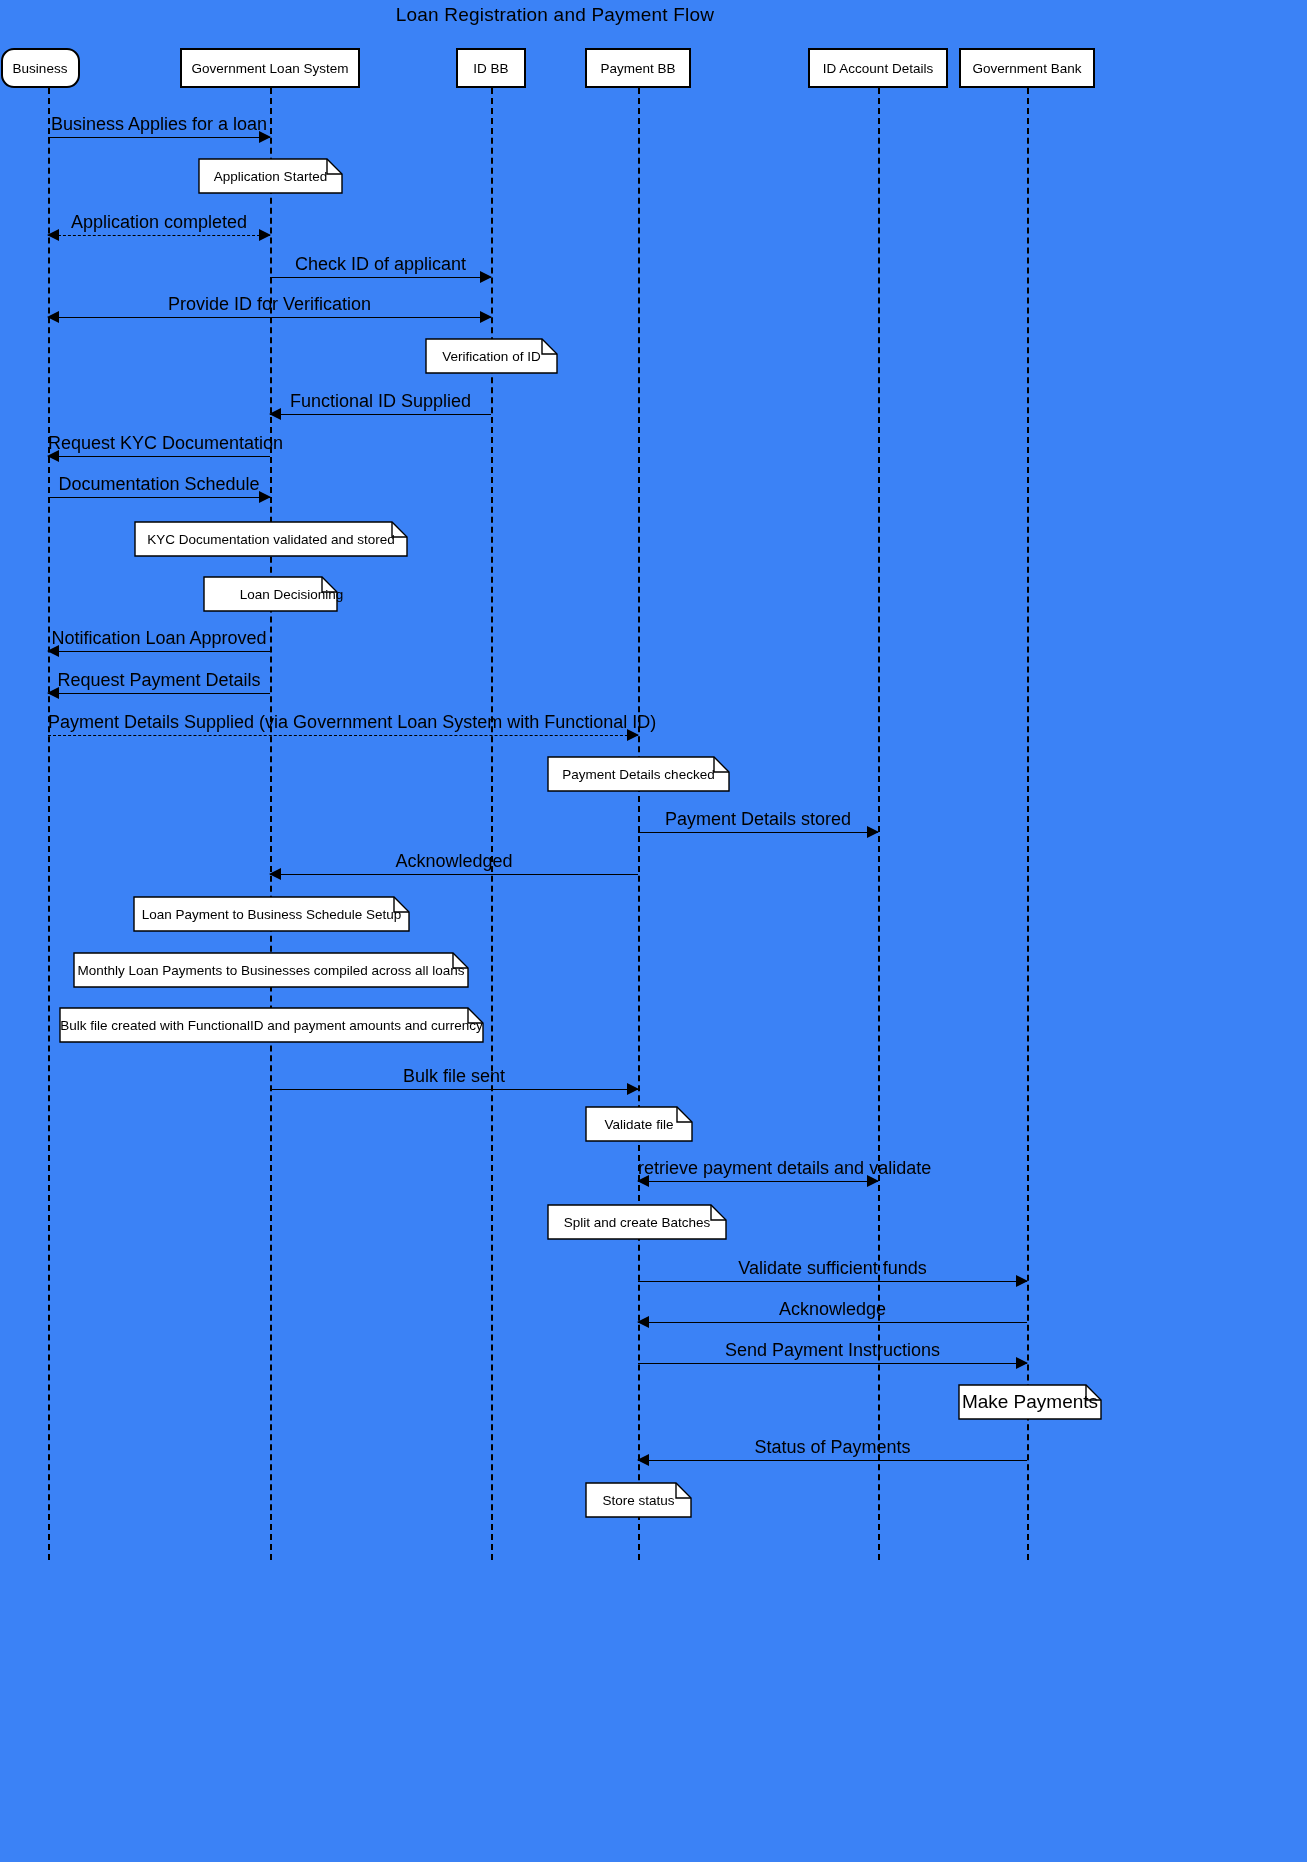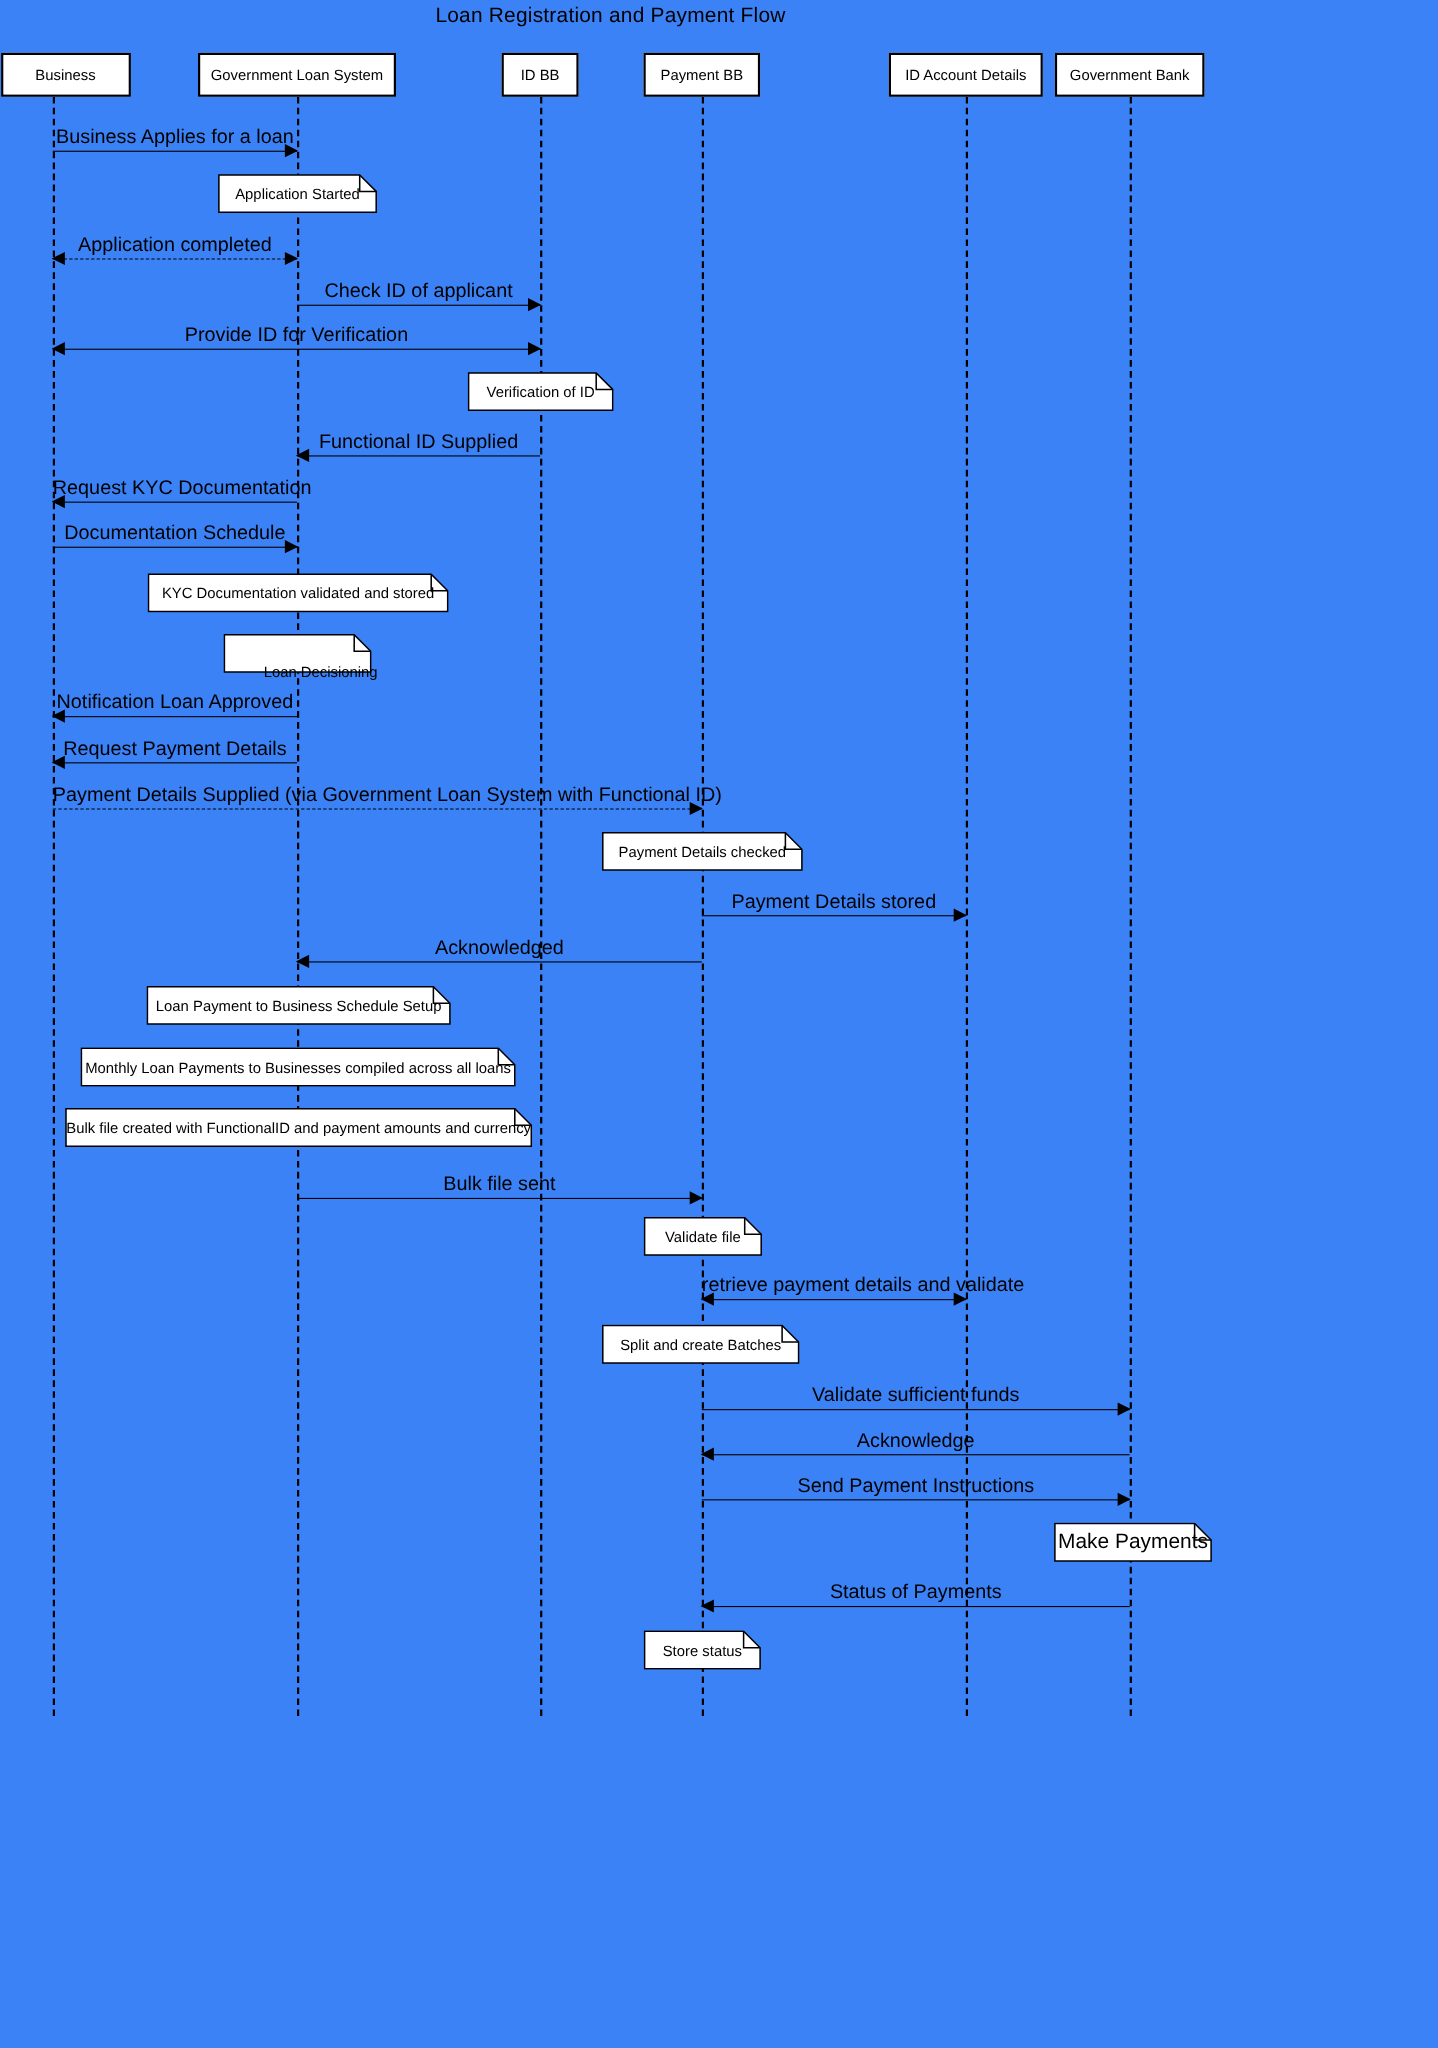--- a/index.html
+++ b/index.html
@@ -41,21 +41,21 @@
   <div id="title">Loan Registration and Payment Flow</div>
   <div id="lifelines">
       <div class="lifeline" style="left: 48px; top: 88px; height: 1472px;"></div>
       <div class="lifeline" style="left: 270px; top: 88px; height: 1472px;"></div>
       <div class="lifeline" style="left: 491px; top: 88px; height: 1472px;"></div>
       <div class="lifeline" style="left: 638px; top: 88px; height: 1472px;"></div>
       <div class="lifeline" style="left: 878px; top: 88px; height: 1472px;"></div>
       <div class="lifeline" style="left: 1027px; top: 88px; height: 1472px;"></div>
     </div>
   <div id="heads">
-      <div class="lifeline-head" style="left: 0.5px; top: 48px; width: 118px;">
+      <div class="lifeline-head" style="left: 0.5px; top: 48px; width: 79px; border-radius: 13px;">
         <span>Business</span>
       </div>
       <div class="lifeline-head" style="left: 180px; top: 48px; width: 180px;">
         <span>Government Loan System</span>
       </div>
       <div class="lifeline-head" style="left: 456px; top: 48px; width: 70px;">
         <span>ID BB</span>
       </div>
       <div class="lifeline-head" style="left: 585px; top: 48px; width: 106px;">
         <span>Payment BB</span>
@@ -182,21 +182,21 @@
           <path d="M1,1 L258,1 L273,16 L273,35 L1,35 Z" fill="#ffffff" stroke="#000" stroke-width="1.4"></path>
           <path d="M258,1 L258,16 L273,16" fill="none" stroke="#000" stroke-width="1.4"></path>
         </svg>
         <div style="position: absolute; left: 0px; top: 0px; width: 274px; height: 36px; display: flex; align-items: center; justify-content: center; font-size: 13.5px; white-space: nowrap;">KYC Documentation validated and stored</div>
       </div>
       <div style="position: absolute; left: 203px; top: 576px; width: 135px; height: 36px;">
         <svg width="135" height="36" style="position: absolute; left: 0px; top: 0px;">
           <path d="M1,1 L119,1 L134,16 L134,35 L1,35 Z" fill="#ffffff" stroke="#000" stroke-width="1.4"></path>
           <path d="M119,1 L119,16 L134,16" fill="none" stroke="#000" stroke-width="1.4"></path>
         </svg>
-        <div style="position: absolute; left: 0px; top: 16px; width: 135px; height: 36px; display: flex; align-items: center; justify-content: center; font-size: 13.5px; white-space: nowrap; padding-left: 21px;">Loan Decisioning</div>
+        <div style="position: absolute; left: 0px; top: 0px; width: 135px; height: 36px; display: flex; align-items: center; justify-content: center; font-size: 13.5px; white-space: nowrap; padding-left: 21px;">Loan Decisioning</div>
       </div>
       <div style="position: absolute; left: 547px; top: 756px; width: 183px; height: 36px;">
         <svg width="183" height="36" style="position: absolute; left: 0px; top: 0px;">
           <path d="M1,1 L167,1 L182,16 L182,35 L1,35 Z" fill="#ffffff" stroke="#000" stroke-width="1.4"></path>
           <path d="M167,1 L167,16 L182,16" fill="none" stroke="#000" stroke-width="1.4"></path>
         </svg>
         <div style="position: absolute; left: 0px; top: 0px; width: 183px; height: 36px; display: flex; align-items: center; justify-content: center; font-size: 13.5px; white-space: nowrap;">Payment Details checked</div>
       </div>
       <div style="position: absolute; left: 133px; top: 896px; width: 277px; height: 36px;">
         <svg width="277" height="36" style="position: absolute; left: 0px; top: 0px;">

